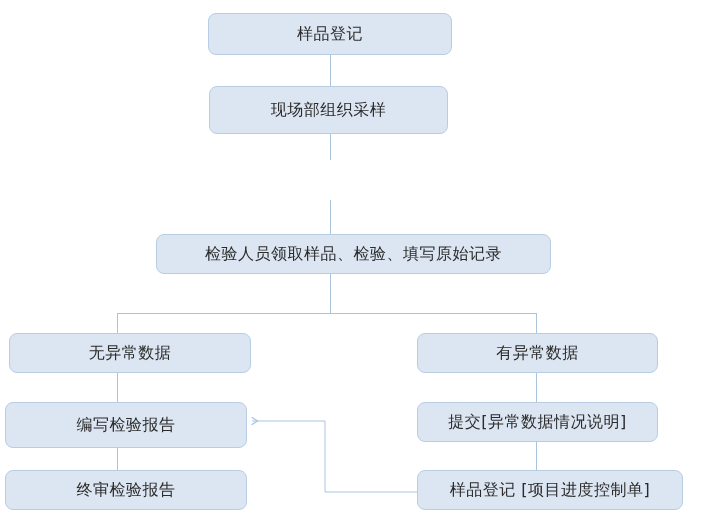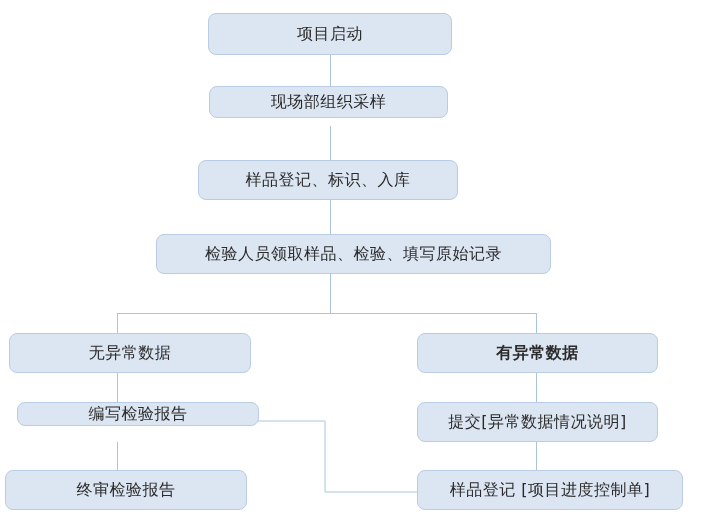--- a/index.html
+++ b/index.html
@@ -72,44 +72,41 @@
       <path d="M117,442 L117,470"></path>
 
       <path d="M536,373 L536,402"></path>
       <path d="M536,442 L536,470"></path>
     </g>
 
     <path d="M417,492 L325,492 L325,421 L252,421" fill="none" stroke="#aac4de" stroke-width="1" marker-end="url(#arrowLeft)"></path>
   </svg>
 
   <div class="node" style="left:208px; top:13px; width:244px; height:42px;">
-    <span class="node-label">项目启动</span>
+    <span class="node-label">样品登记</span>
   </div>
 
-  <div class="node" style="left:209px; top:86px; width:239px; height:32px;">
+  <div class="node" style="left:209px; top:86px; width:239px; height:48px;">
     <span class="node-label">现场部组织采样</span>
   </div>
 
-  <div class="node" style="left:198px; top:160px; width:260px; height:40px;">
-    <span class="node-label">样品登记、标识、入库</span>
-  </div>
 
   <div class="node" style="left:156px; top:234px; width:395px; height:40px;">
     <span class="node-label">检验人员领取样品、检验、填写原始记录</span>
   </div>
 
   <div class="node" style="left:9px; top:333px; width:242px; height:40px;">
     <span class="node-label">无异常数据</span>
   </div>
 
-  <div class="node" style="left:417px; top:333px; width:241px; height:40px;font-weight:bold;">
+  <div class="node" style="left:417px; top:333px; width:241px; height:40px;">
     <span class="node-label">有异常数据</span>
   </div>
 
-  <div class="node" style="left:5px; top:402px; width:242px; height:24px;margin-left:12px;">
+  <div class="node" style="left:5px; top:402px; width:242px; height:46px;">
     <span class="node-label">编写检验报告</span>
   </div>
 
   <div class="node" style="left:417px; top:402px; width:241px; height:40px;">
     <span class="node-label">提交[异常数据情况说明]</span>
   </div>
 
   <div class="node" style="left:5px; top:470px; width:242px; height:40px;">
     <span class="node-label">终审检验报告</span>
   </div>

